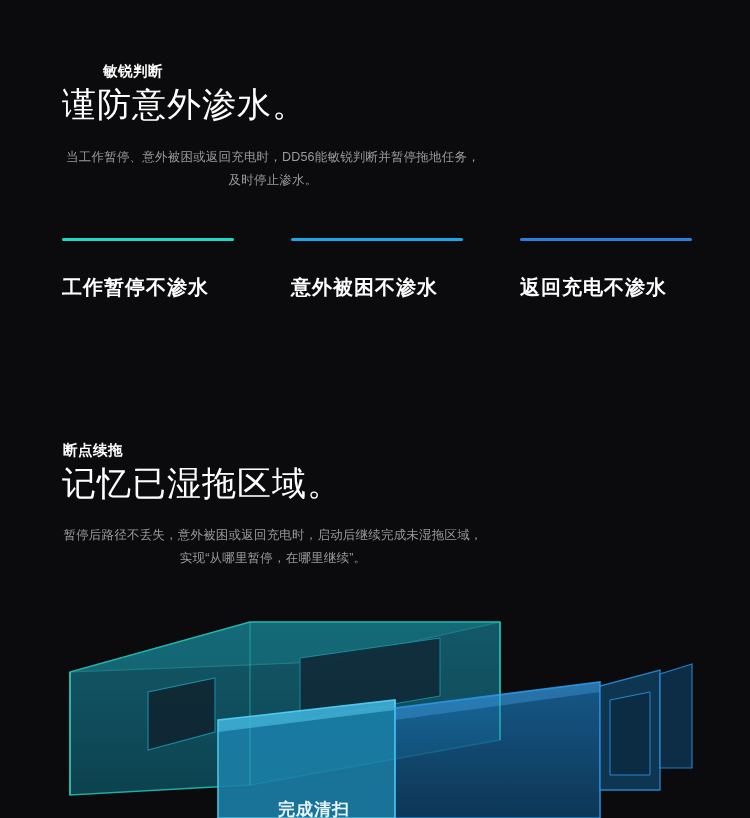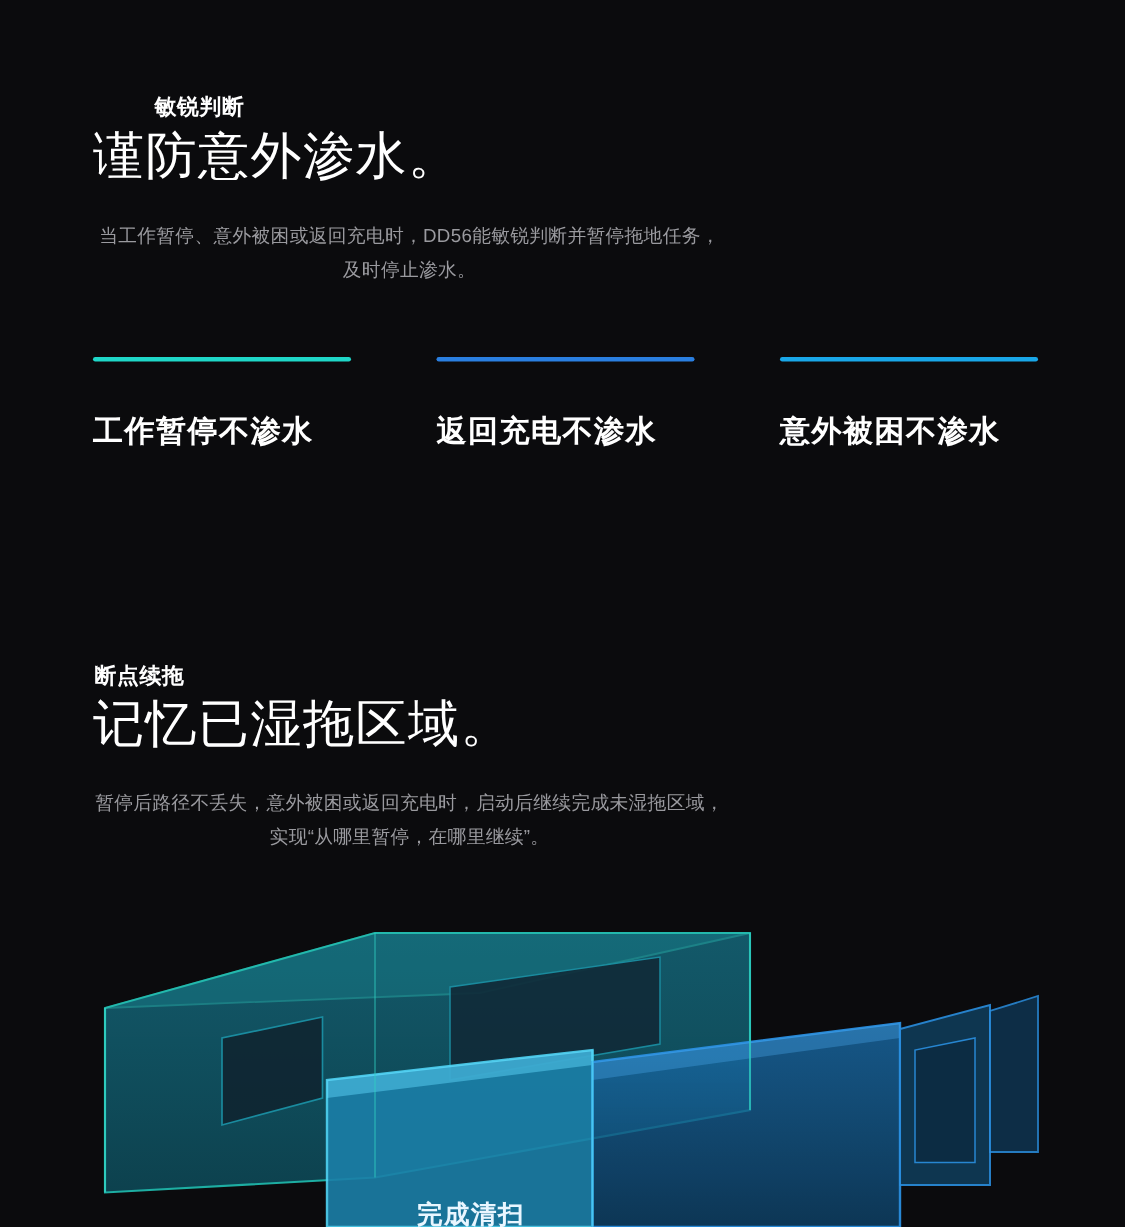--- a/index.html
+++ b/index.html
@@ -122,26 +122,26 @@
     <div class="eyebrow s1-eyebrow">敏锐判断</div>
     <div class="headline s1-headline">谨防意外渗水。</div>
     <div class="bodycopy s1-body">当工作暂停、意外被困或返回充电时，DD56能敏锐判断并暂停拖地任务，及时停止渗水。</div>
 
     <div class="features">
       <div class="feature">
         <div class="rule" style="background:#1fd7c8"></div>
         <div class="flabel">工作暂停不渗水</div>
       </div>
       <div class="feature">
+        <div class="rule" style="background:#19a7e8"></div>
+        <div class="flabel">意外被困不渗水</div>
+      </div>
+      <div class="feature">
         <div class="rule" style="background:#2a7fe0"></div>
         <div class="flabel">返回充电不渗水</div>
-      </div>
-      <div class="feature">
-        <div class="rule" style="background:#19a7e8"></div>
-        <div class="flabel">意外被困不渗水</div>
       </div>
     </div>
   </div>
 
   <div class="section2">
     <div class="eyebrow s2-eyebrow">断点续拖</div>
     <div class="headline s2-headline">记忆已湿拖区域。</div>
     <div class="bodycopy s2-body">暂停后路径不丢失，意外被困或返回充电时，启动后继续完成未湿拖区域，实现“从哪里暂停，在哪里继续”。</div>
   </div>
 

